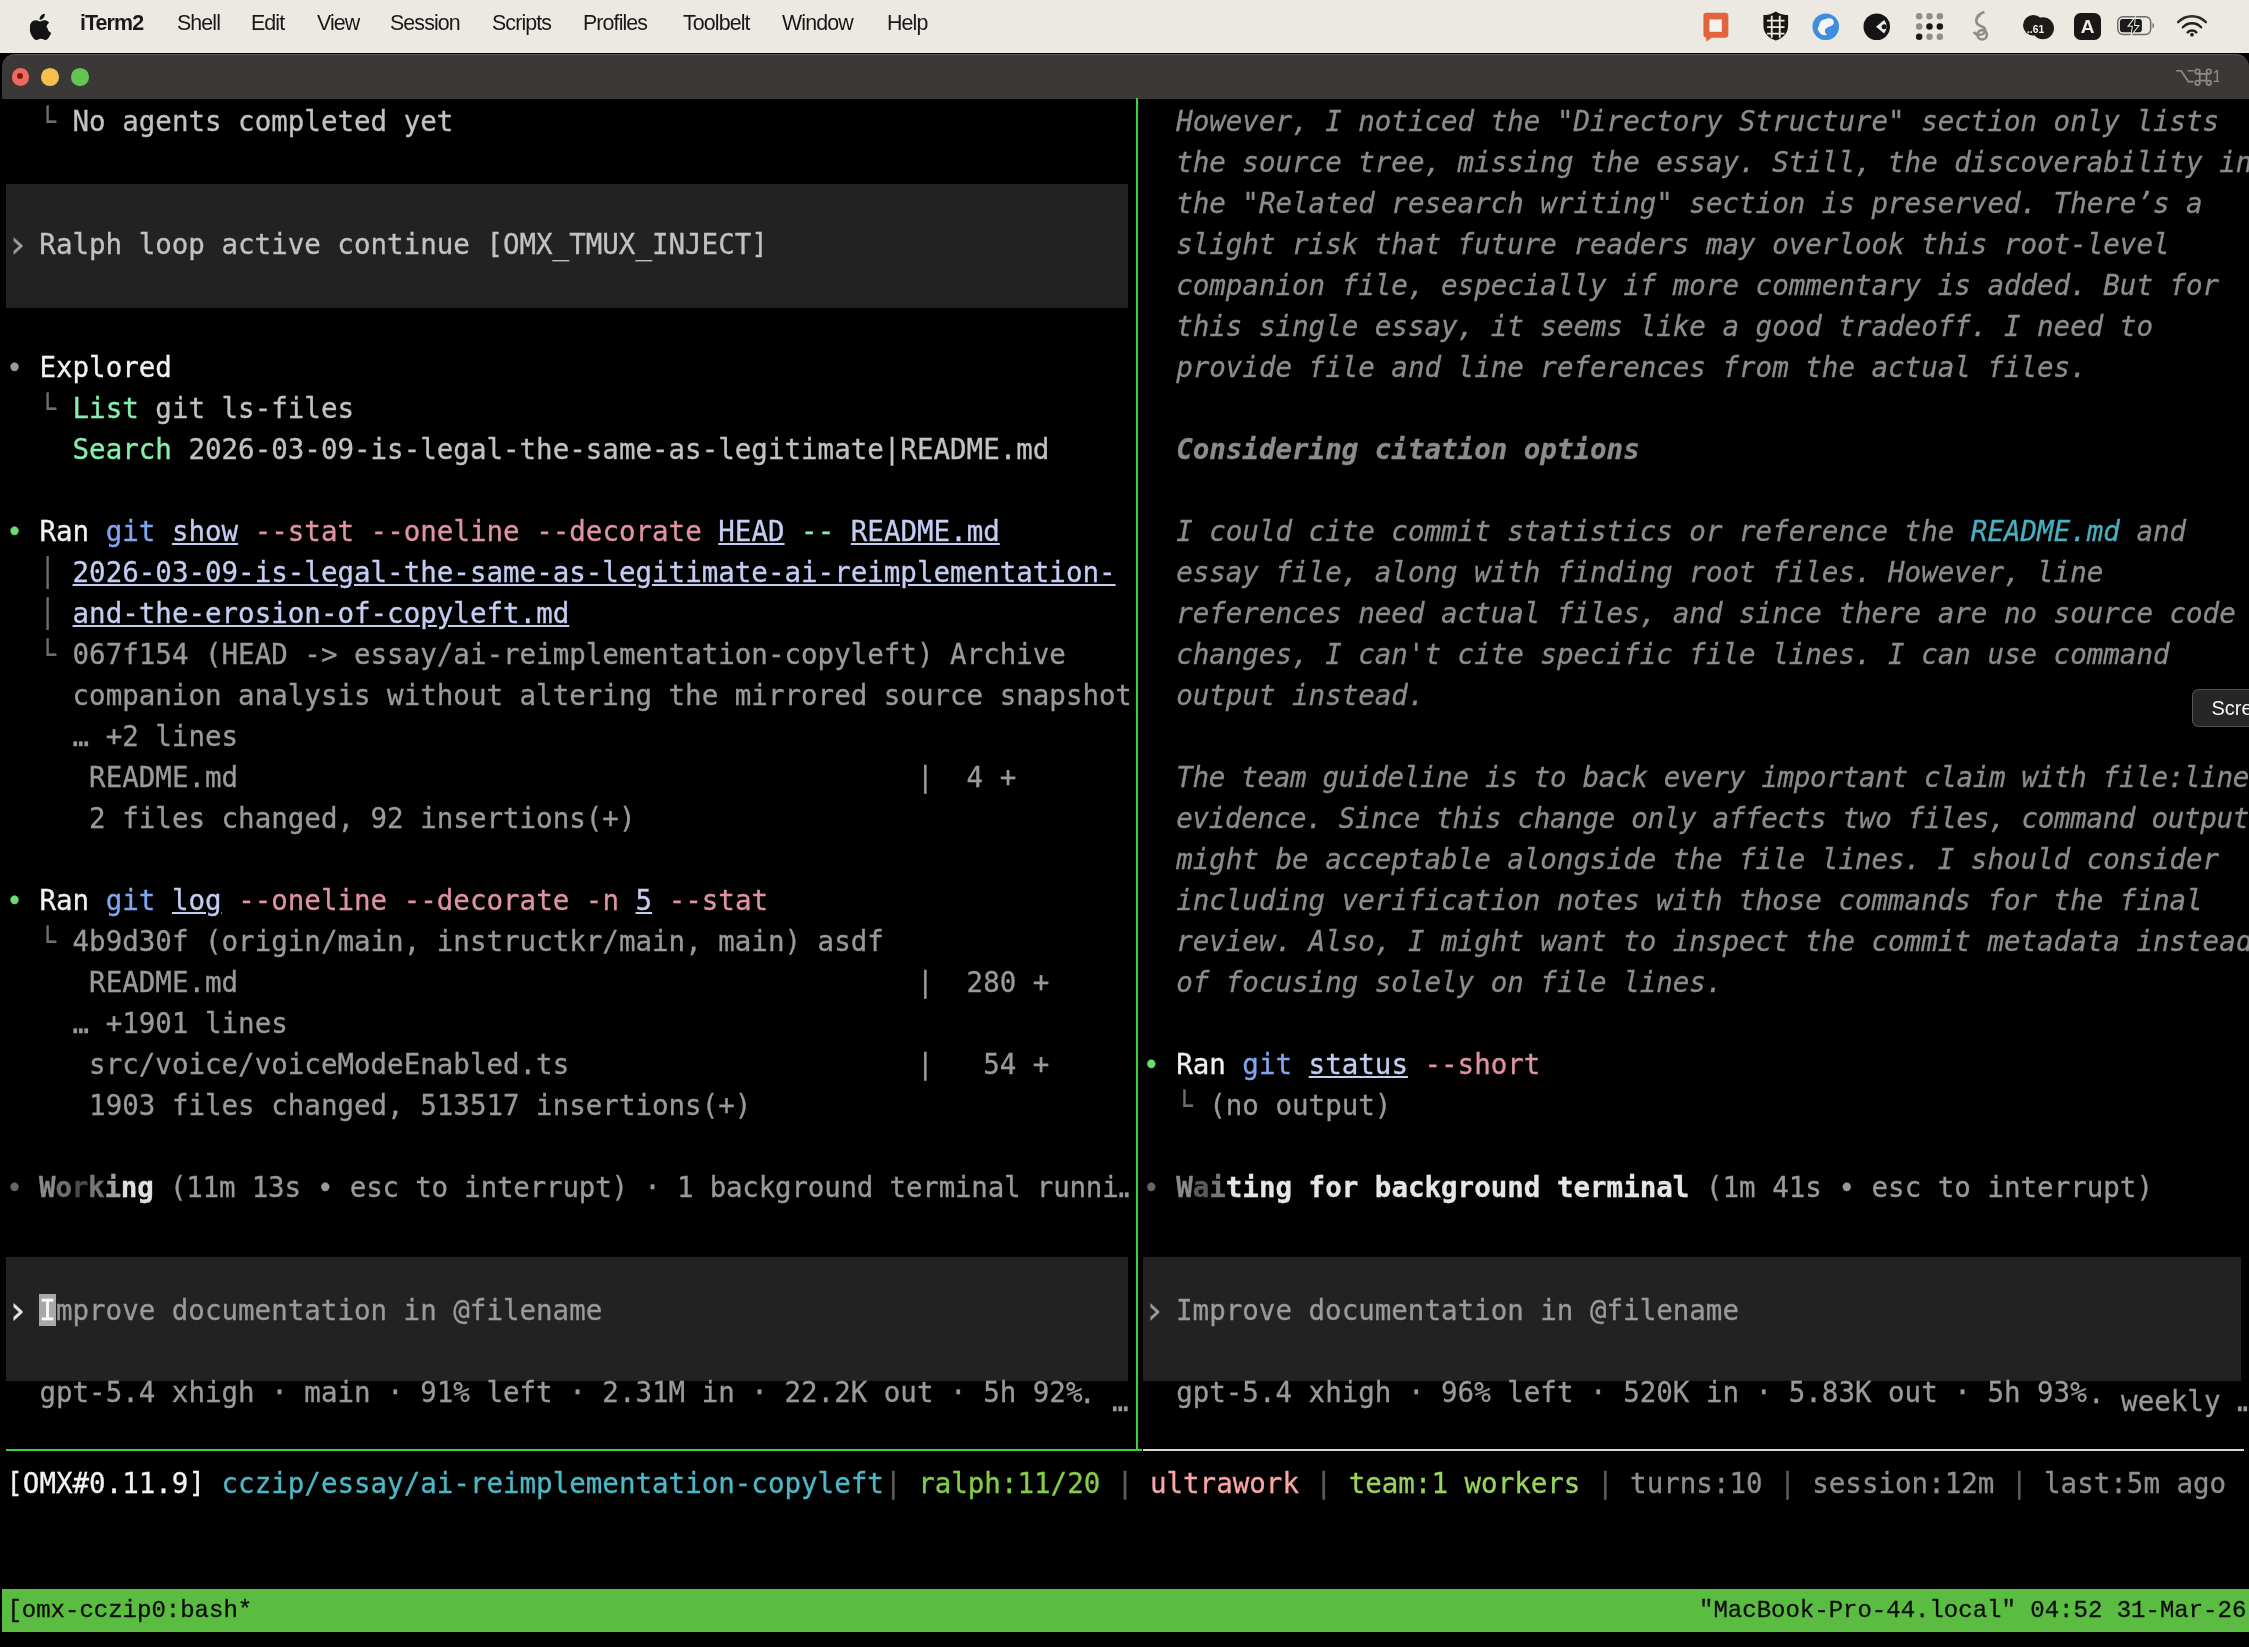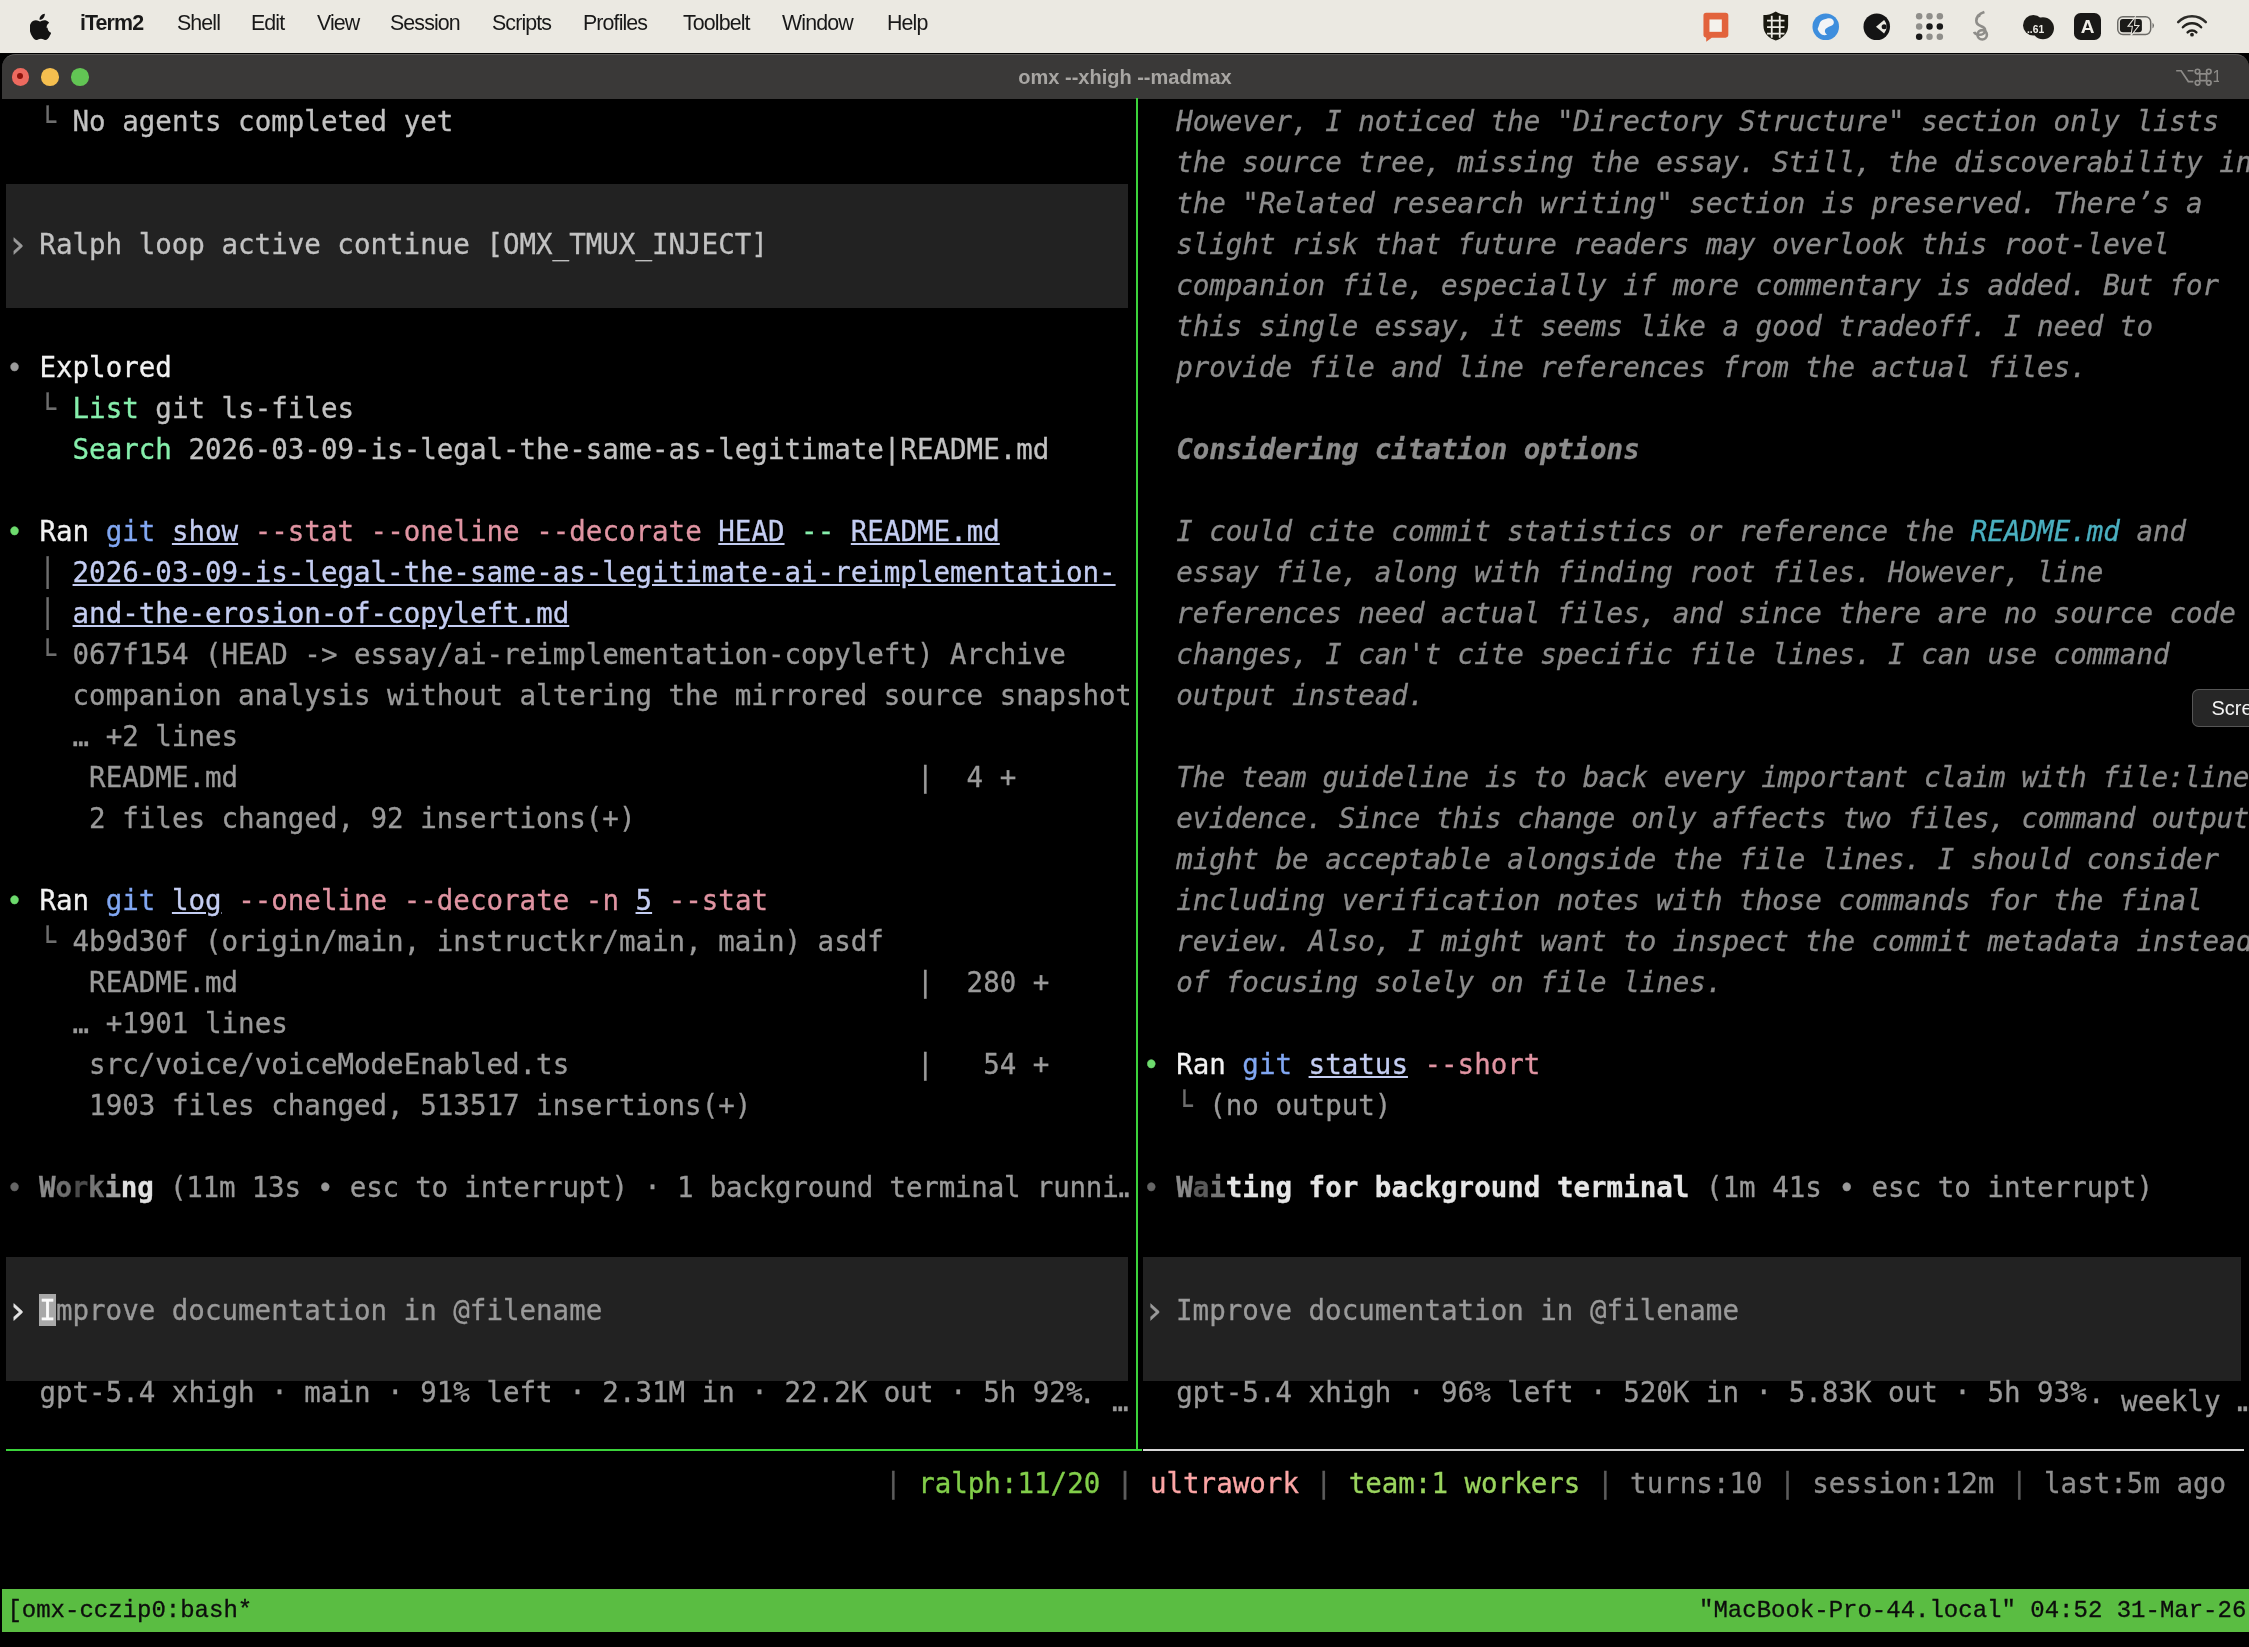--- a/index.html
+++ b/index.html
@@ -198,24 +198,24 @@
 
 
 <span class="dim pr">›</span> <span class="dim">Improve documentation in @filename</span>
 
   <span class="dim">gpt-5.4 xhigh · 96% left · 520K in · 5.83K out · 5h 93%</span></pre>
   <pre class="term" style="left:1079px;top:1381px;height:41px;color:#9a9a9a">· …</pre>
     <pre class="term" style="left:2088px;top:1381px;height:41px;color:#9a9a9a">· weekly …</pre>
     <div id="vdiv"></div>
   <div id="hgreen"></div>
   <div id="hwhite"></div>
+  <pre id="omxline"><b>[OMX#0.11.9]</b> <span class="cy">cczip/essay/ai-reimplementation-copyleft</span></pre>
     <pre id="omxline2" style="position:absolute;left:885px;top:1463px;font-size:27.5px;line-height:41px;white-space:pre;color:#8f8f8f;margin:0;-webkit-text-stroke:0.3px"><span class="pipe">|</span> <span class="rg">ralph:11/20</span> <span class="pipe">|</span> <span class="ucy">ultrawork</span> <span class="pipe">|</span> <span class="tg">team:1 workers</span> <span class="pipe">|</span> turns:10 <span class="pipe">|</span> session:12m <span class="pipe">|</span> last:5m ago</pre>
   <div id="tmuxbar"><span id="tmuxl">[omx-cczip0:bash*</span><span id="tmuxr">"MacBook-Pro-44.local" 04:52 31-Mar-26</span></div>
   <div id="pill">Scre</div>
-  <div id="titletext">omx --xhigh --madmax</div>
   <div id="winkey"><svg width="44" height="22" viewBox="0 0 30 15">
 <g stroke="#8d8b88" stroke-width="1.15" fill="none">
 <path d="M0.8 3.9 h3.4 l4.9 7.4 h3.4 M8.6 3.9 h4"></path>
 <path d="M16.9 6.0 h4.6 M16.9 10.6 h4.6 M16.9 6.0 v4.6 M21.5 6.0 v4.6"></path>
 <circle cx="15.35" cy="4.45" r="1.55"></circle>
           <circle cx="23.05" cy="4.45" r="1.55"></circle>
 <circle cx="15.35" cy="12.15" r="1.55"></circle>
           <circle cx="23.05" cy="12.15" r="1.55"></circle>
 </g>
 <text x="25.6" y="11.6" fill="#8d8b88" font-family="Liberation Sans" font-size="11" font-weight="400">1</text>

